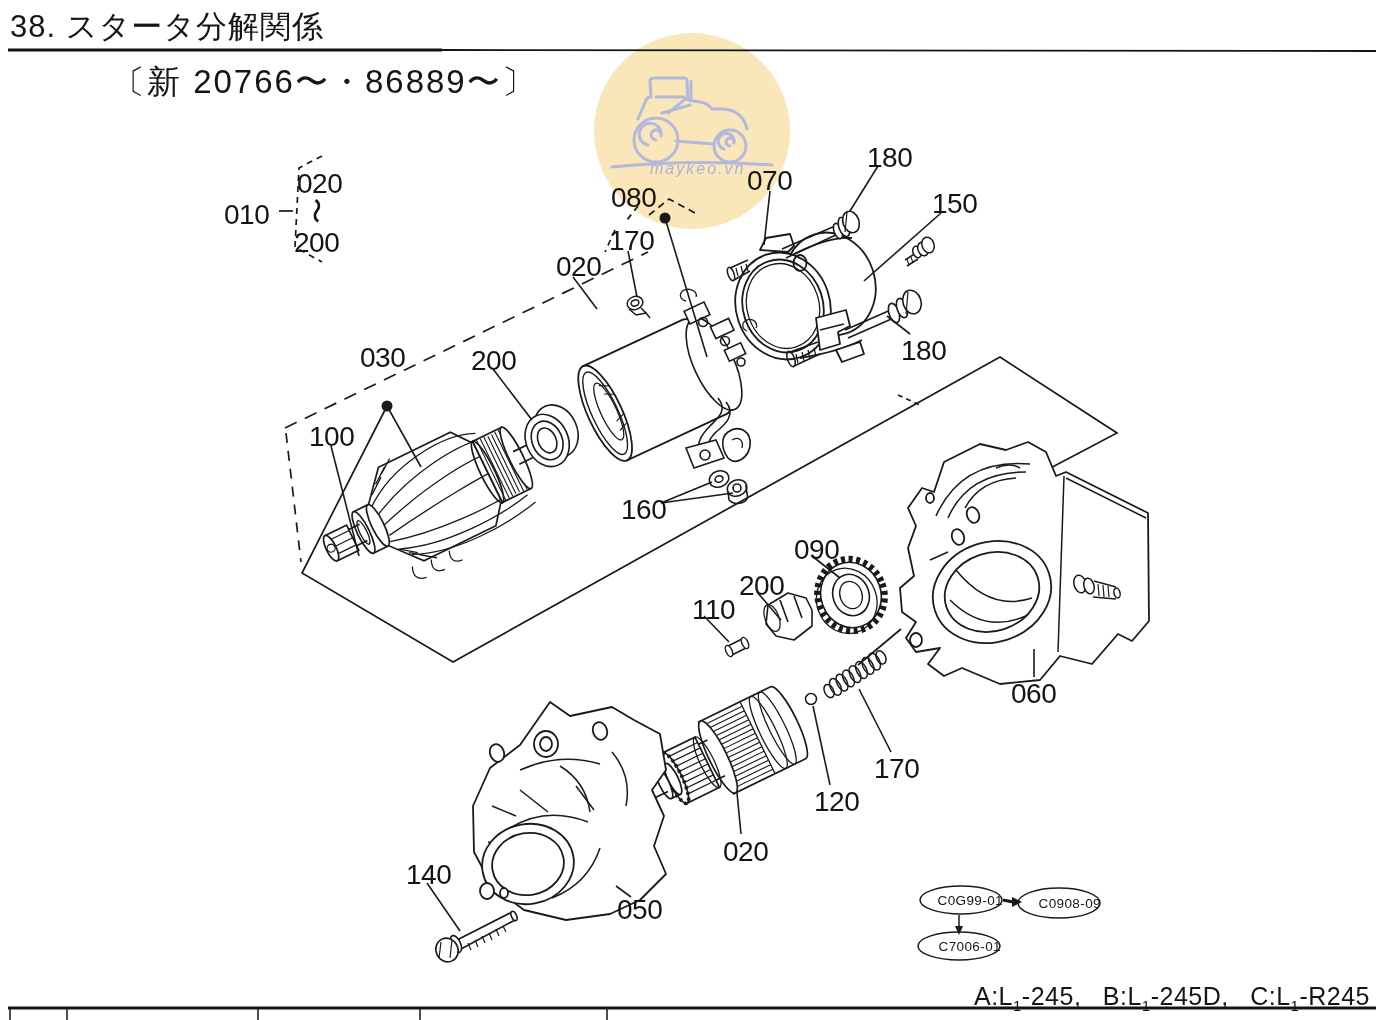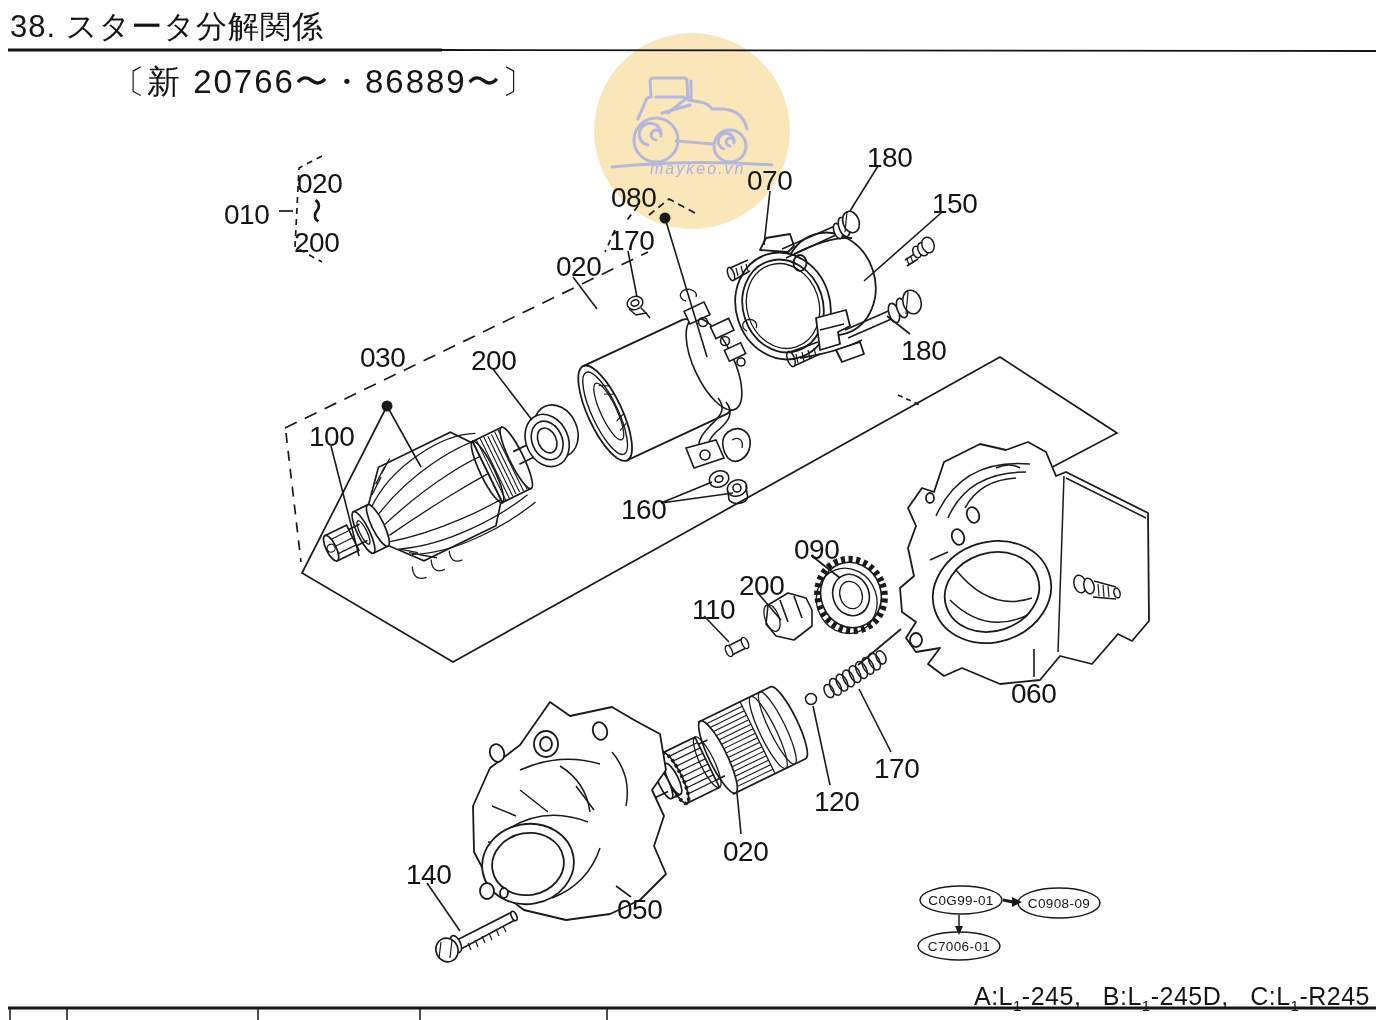--- a/index.html
+++ b/index.html
@@ -6,21 +6,21 @@
   .stage{position:relative;width:1376px;height:1020px;background:#ffffff;overflow:hidden;
          font-family:"Liberation Sans",sans-serif;color:#151515;}
   .stage svg{position:absolute;left:0;top:0;}
   .txt{position:absolute;white-space:nowrap;}
   .title-row{left:10px;top:6px;font-size:31px;letter-spacing:1px;}
   .subtitle{left:112px;top:60px;font-size:33px;letter-spacing:2px;}
   .plabel{font-size:28px;letter-spacing:-0.5px;color:#141414;}
   .tilde{transform:rotate(90deg);transform-origin:center;display:inline-block;font-size:26px;}
   .wm-text{left:650px;top:160px;font-size:16px;font-style:italic;
            font-family:Liberation Sans, sans-serif;color:#aeb2d8;letter-spacing:2px;}
-  .oval-txt{font-size:13.5px;letter-spacing:0.4px;width:84px;text-align:center;}
+  .oval-txt{font-size:13.5px;letter-spacing:0.4px;width:84px;text-align:right;}
   .footer{right:6px;top:982px;font-size:25px;letter-spacing:0.5px;}
   .footer .model{margin-left:14px;}
   .footer sub{font-size:15px;}
 </style>
 </head>
 <body>
 
 <div class="stage">
 
 <svg width="1376" height="1020" viewBox="0 0 1376 1020">

